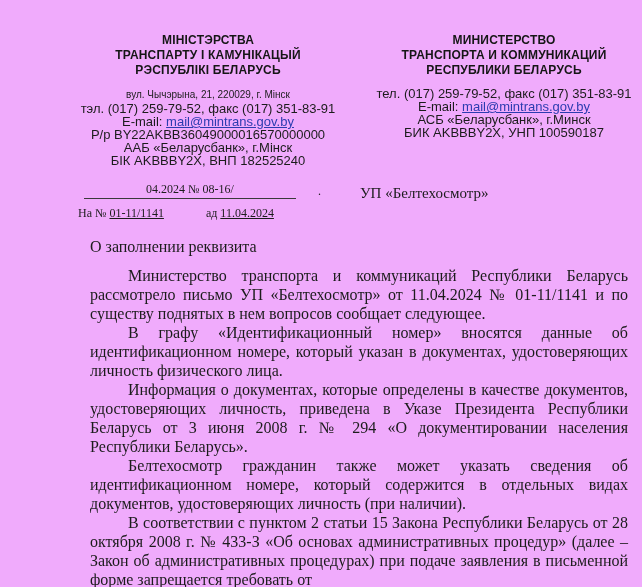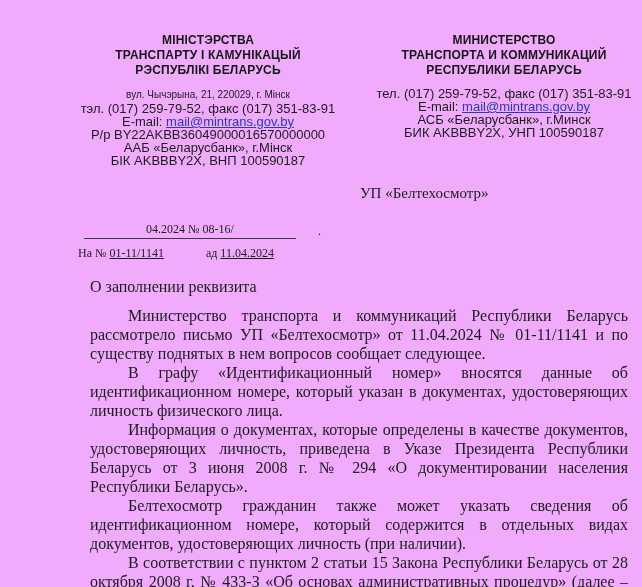--- a/index.html
+++ b/index.html
@@ -32,21 +32,21 @@
   .addr-line1 { font-size: 10px; line-height: 15px; }
   .addr-small { font-size: 13px; line-height: 13px; }
   .email-link {
     color: #2b3cb0;
     text-decoration: underline;
     cursor: pointer;
   }
   
   .ref-row { display: flex; margin-top: 17px; align-items: flex-start; }
   .ref-block { margin-left: 78px; width: 262px; font-size: 12px; }
-  .ref-line1 { display: flex; align-items: flex-end; height: 15px; margin-top: 40px; }
+  .ref-line1 { display: flex; align-items: flex-end; height: 15px; }
   .ref-fill {
     width: 212px;
     margin-left: 6px;
     text-align: center;
     border-bottom: 1px solid #3a3a3a;
     padding-bottom: 1px;
     white-space: nowrap;
   }
   .ref-dot { margin-left: 22px; }
   .ref-line2 { margin-top: 7px; white-space: nowrap; }
@@ -86,21 +86,21 @@
       <div class="org-line">РЭСПУБЛІКІ БЕЛАРУСЬ</div>
       <div class="addr-block">
         <div class="addr-line1">вул. Чычэрына, 21,  220029, г. Мінск</div>
         <div class="addr-small">тэл. (017) 259-79-52, факс (017) 351-83-91</div>
         <div class="addr-small">
           <span>E-mail:</span>
           <span class="email-link">mail@mintrans.gov.by</span>
         </div>
         <div class="addr-small">Р/р BY22AKBB36049000016570000000</div>
         <div class="addr-small">ААБ «Беларусбанк», г.Мінск</div>
-        <div class="addr-small">БІК AKBBBY2X, ВНП 100590187</div>
+        <div class="addr-small">БІК AKBBBY2X, ВНП 182525240</div>
       </div>
     </div>
 
     <div class="lh-col right">
       <div class="org-line">МИНИСТЕРСТВО</div>
       <div class="org-line">ТРАНСПОРТА И КОММУНИКАЦИЙ</div>
       <div class="org-line">РЕСПУБЛИКИ БЕЛАРУСЬ</div>
       <div class="addr-block">
         <div class="addr-small">тел. (017) 259-79-52, факс (017) 351-83-91</div>
         <div class="addr-small">

